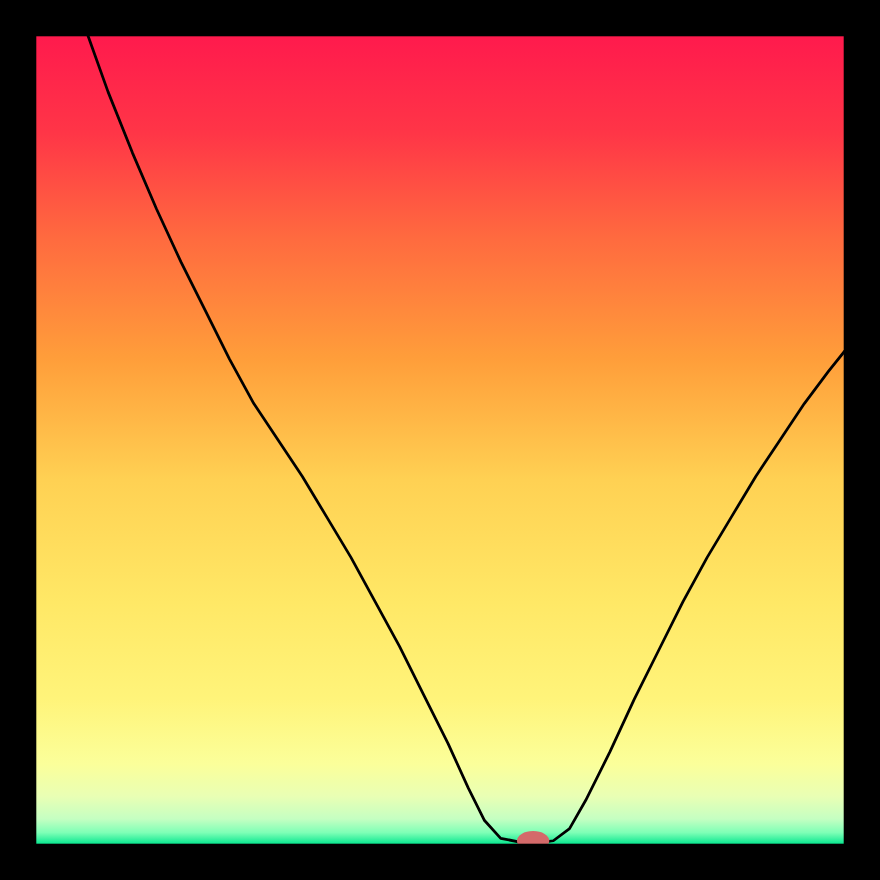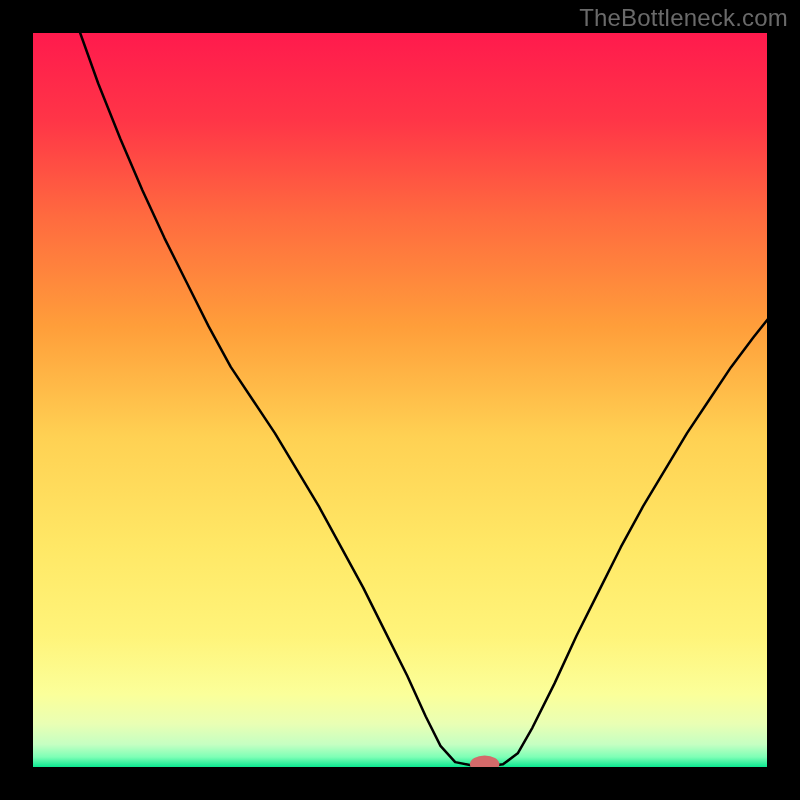--- a/index.html
+++ b/index.html
@@ -26,21 +26,20 @@
     letter-spacing: 0.2px;
   }
   svg {
     display: block;
   }
 </style>
 </head>
 <body>
 
 <div class="chart-wrapper">
-  <div class="watermark">TheBottleneck.com</div>
   <svg id="chart-svg" width="800" height="800" viewBox="0 0 800 800">
     <defs>
       <linearGradient id="bg-grad" x1="0" y1="0" x2="0" y2="1">
           <stop offset="0.000%" stop-color="#ff1a4d"></stop>
           <stop offset="12.000%" stop-color="#ff3547"></stop>
           <stop offset="25.000%" stop-color="#ff6a3f"></stop>
           <stop offset="40.000%" stop-color="#ff9e3a"></stop>
           <stop offset="55.000%" stop-color="#ffd153"></stop>
           <stop offset="70.000%" stop-color="#ffe866"></stop>
           <stop offset="82.000%" stop-color="#fff47a"></stop>

